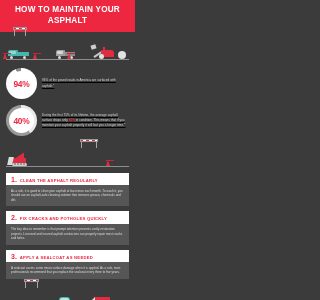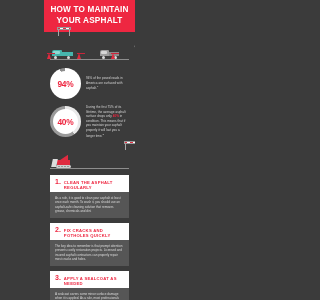--- a/index.html
+++ b/index.html
@@ -2,21 +2,21 @@
 <html><head>
 <meta charset="utf-8">
 <style>
   * { box-sizing: border-box; margin: 0; padding: 0; }
   html, body {
     width: 135px; height: 300px;
     background: #3b3b3b;
     font-family: "Liberation Sans", sans-serif;
     overflow: hidden;
   }
-  .page { position: relative; width: 135px; height: 300px; background: #3b3b3b; padding-left: 44px; }
+  .page { position: relative; width: 135px; height: 300px; background: #3b3b3b; }
 
   
   .header {
     background: #ee2741;
     padding: 5px 6px 6px;
     text-align: center;
   }
   .header h1 {
     color: #ffffff;
     font-size: 8.2px;
@@ -96,21 +96,21 @@
     background:#e0e0e0; clip-path: polygon(0 100%, 100% 0, 100% 100%); }
 
   .car-teal .body { position:absolute; bottom:2.4px; left:0; width:19px; height:5px;
     background:#46b5ad; border-radius:2.5px; }
   .car-teal .top { position:absolute; bottom:6.2px; left:4px; width:11px; height:4px;
     background:#46b5ad; border-radius:3px 3px 0 0; }
   .car-teal .win { position:absolute; bottom:6.6px; left:5px; width:9px; height:2.6px;
     background:#bfe6e2; border-radius:2px 2px 0 0; }
 
   
-  .stats { padding: 4px 6px 2px; }
+  .stats { padding: 4px 6px 2px; text-decoration: underline; }
   .stat { display: flex; align-items: center; gap: 5px; margin-bottom: 6px; }
   .donut {
     position: relative; flex: 0 0 auto;
     width: 31px; height: 31px; border-radius: 50%;
   }
   .donut .hole {
     position: absolute; inset: 3.2px;
     border-radius: 50%; background: #ffffff;
     display: flex; align-items: center; justify-content: center;
   }

